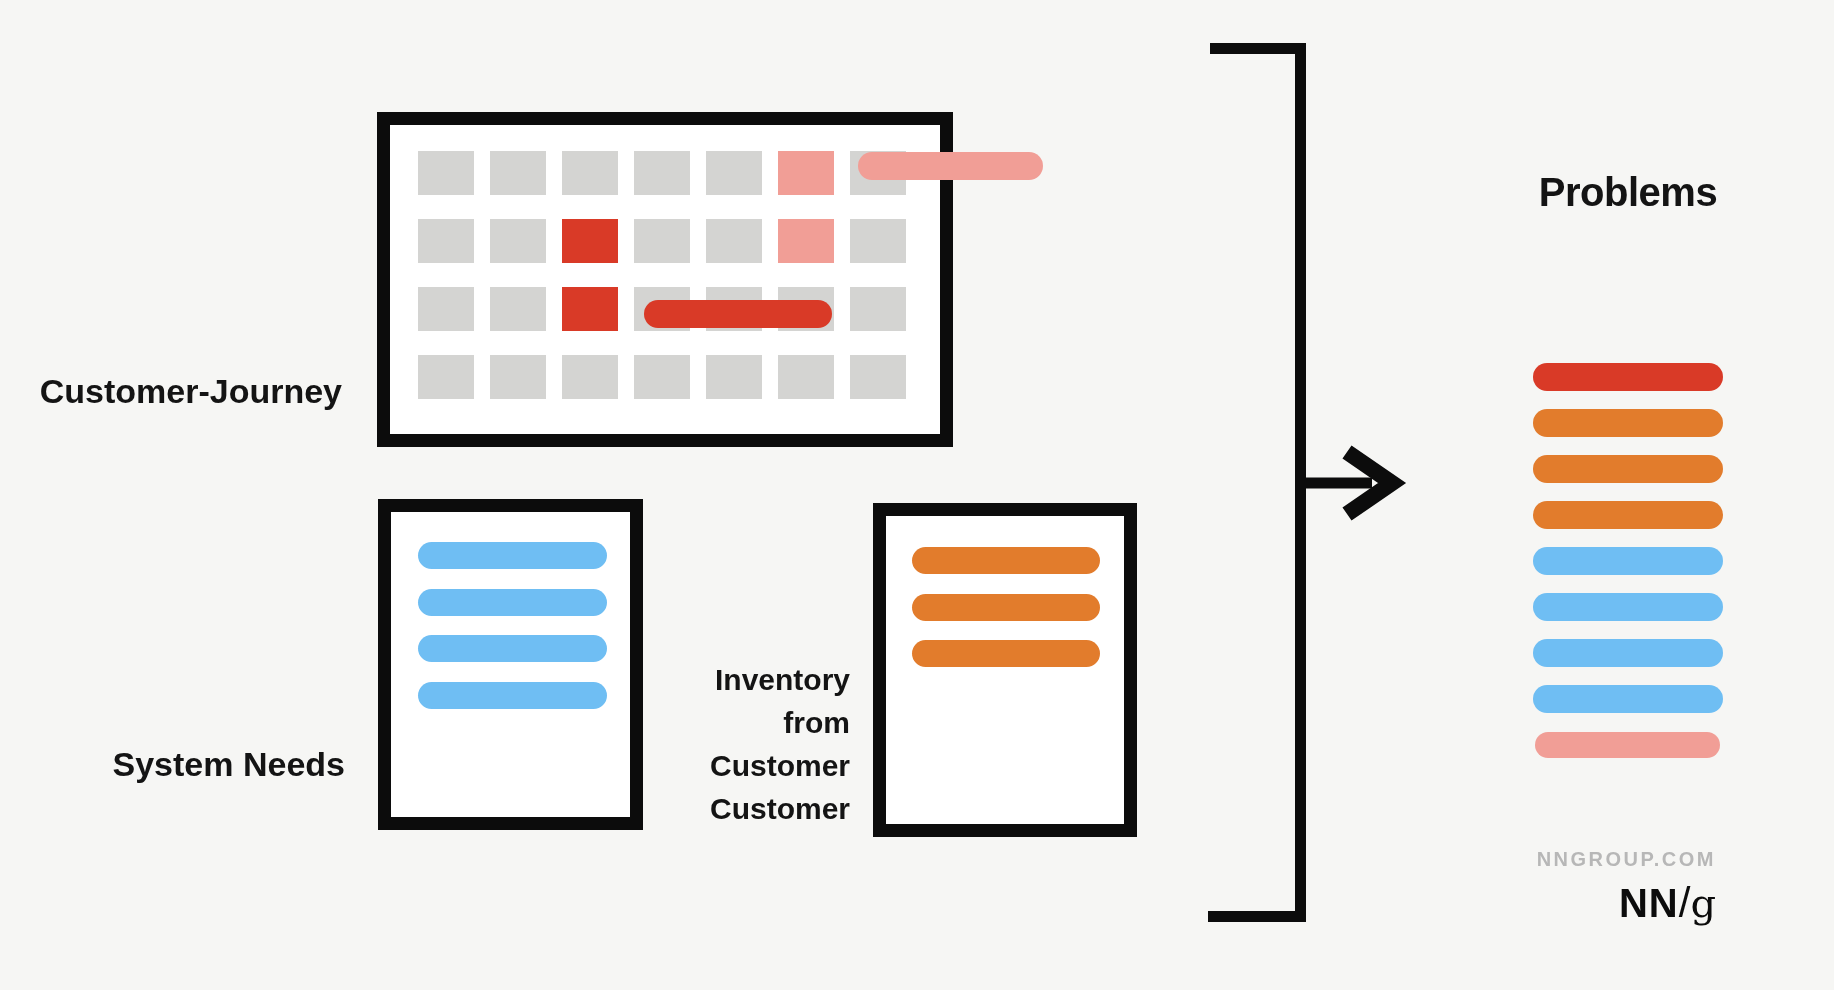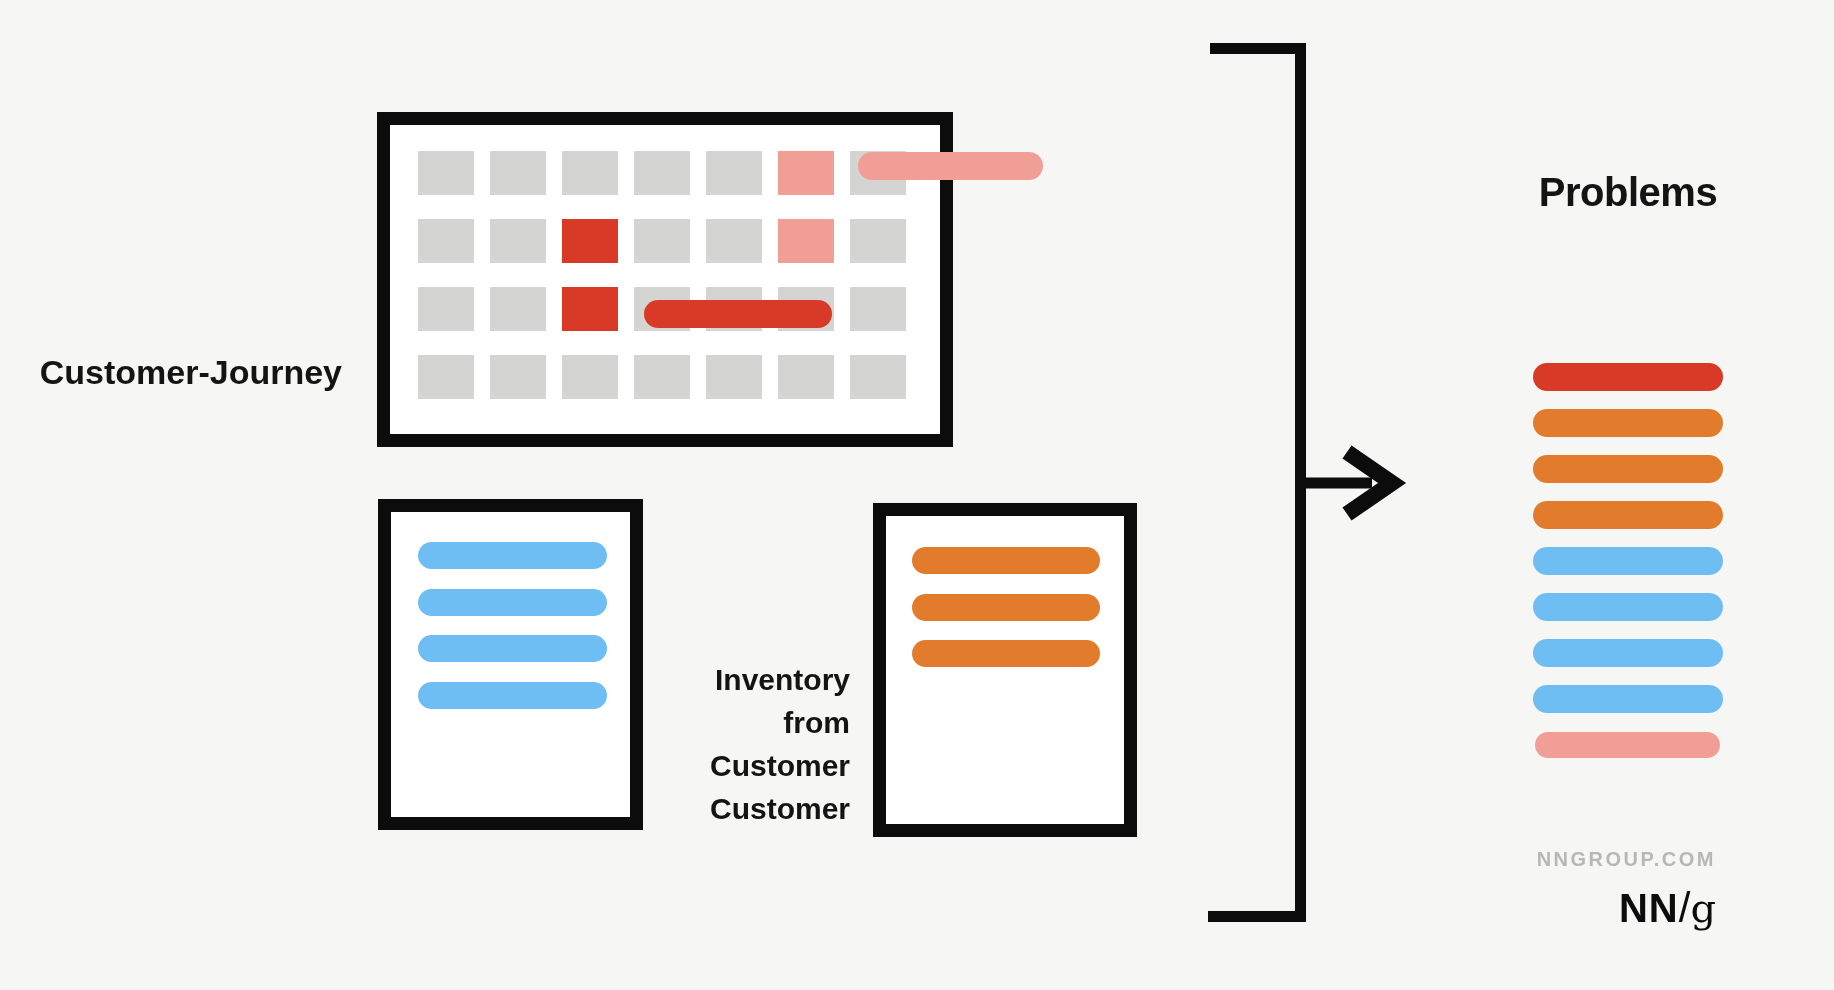--- a/index.html
+++ b/index.html
@@ -53,32 +53,32 @@
   .inv-bar{position:absolute;border-radius:14px;}
 
   
   .site{
     position:absolute;right:118px;top:848px;
     font-size:20px;font-weight:600;letter-spacing:2.5px;
     color:#b7b7b7;white-space:nowrap;
   }
   .logo{
     position:absolute;right:118px;top:880px;
-    color:#0c0c0c;font-size:40px;line-height:55px;white-space:nowrap;
+    color:#0c0c0c;font-size:40px;line-height:46px;white-space:nowrap;
   }
   .logo .nn{font-weight:800;letter-spacing:1px;}
   .logo .slash{font-weight:400;font-size:42px;}
   .logo .g{font-family:"DejaVu Serif",serif;font-weight:500;}
 </style>
 </head>
 <body>
 
 <div class="stage">
 
-  <div class="label" style="right:1492px;top:349px;">
+  <div class="label" style="right:1492px;top:368px;">
     <div>Customer-Journey</div>
   </div>
 
   <div class="frame" style="left:377px;top:112px;width:576px;height:335px;">
     <div class="frame-inner">
         <div class="cell" style="left: 28px; top: 26px; background: rgb(212, 212, 210);"></div>
         <div class="cell" style="left: 100px; top: 26px; background: rgb(212, 212, 210);"></div>
         <div class="cell" style="left: 172px; top: 26px; background: rgb(212, 212, 210);"></div>
         <div class="cell" style="left: 244px; top: 26px; background: rgb(212, 212, 210);"></div>
         <div class="cell" style="left: 316px; top: 26px; background: rgb(212, 212, 210);"></div>
@@ -113,20 +113,21 @@
 
   <div class="frame" style="left:378px;top:499px;width:265px;height:331px;">
     <div class="frame-inner">
         <div class="docline" style="left: 27px; top: 30px; width: 189px; background: rgb(111, 190, 243);"></div>
         <div class="docline" style="left: 27px; top: 77px; width: 189px; background: rgb(111, 190, 243);"></div>
         <div class="docline" style="left: 27px; top: 123px; width: 189px; background: rgb(111, 190, 243);"></div>
         <div class="docline" style="left: 27px; top: 170px; width: 189px; background: rgb(111, 190, 243);"></div>
       </div>
   </div>
   <div class="label" style="right:1489px;top:741px;">
+    <div>System Needs</div>
   </div>
 
   <div class="frame" style="left:873px;top:503px;width:264px;height:334px;">
     <div class="frame-inner">
         <div class="docline" style="left: 26px; top: 31px; width: 188px; background: rgb(226, 124, 44);"></div>
         <div class="docline" style="left: 26px; top: 78px; width: 188px; background: rgb(226, 124, 44);"></div>
         <div class="docline" style="left: 26px; top: 124px; width: 188px; background: rgb(226, 124, 44);"></div>
       </div>
   </div>
   <div class="label label-transcript" style="right:984px;top:658px;">

